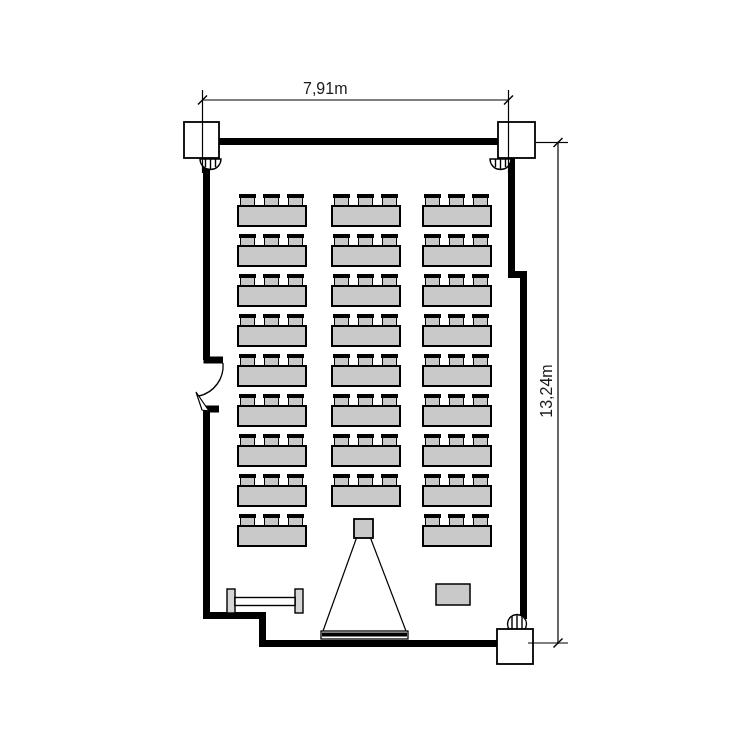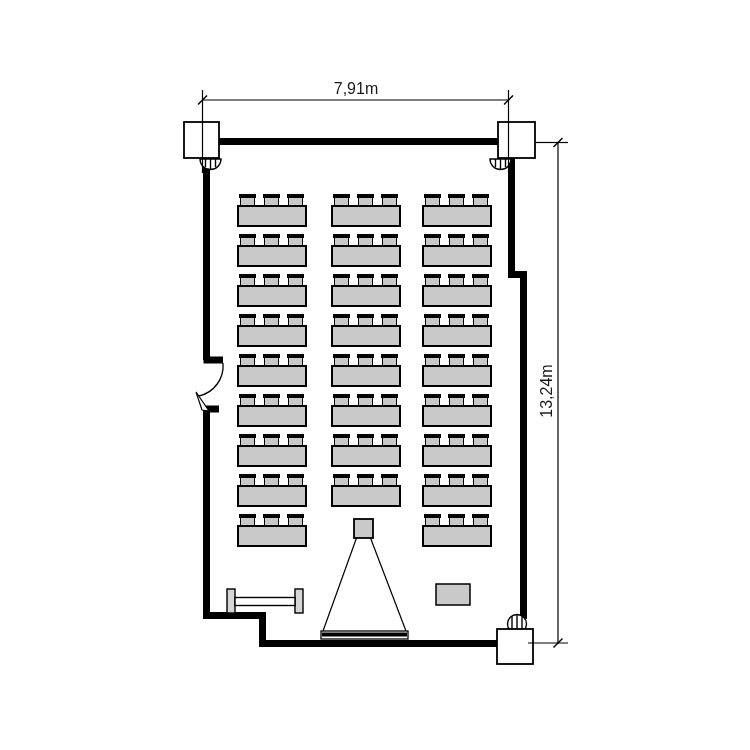--- a/index.html
+++ b/index.html
@@ -32,21 +32,21 @@
     background: var(--furn, #c9c9c9);
     border: 1.5px solid #000;
   }
   .dim-label {
     position: absolute;
     color: #1a1a1a;
     font-size: 16px;
     line-height: 20px;
     white-space: nowrap;
   }
-  .dim-label.top { left: 303px; top: 79px; width: 106px; text-align: center; }
+  .dim-label.top { left: 303px; top: 79px; width: 106px; }
   .dim-label.right {
     left: 499px; top: 381px; width: 96px; height: 20px;
     text-align: center;
     transform: rotate(-90deg);
   }
 </style>
 </head>
 <body>
 
 <div id="plan">

